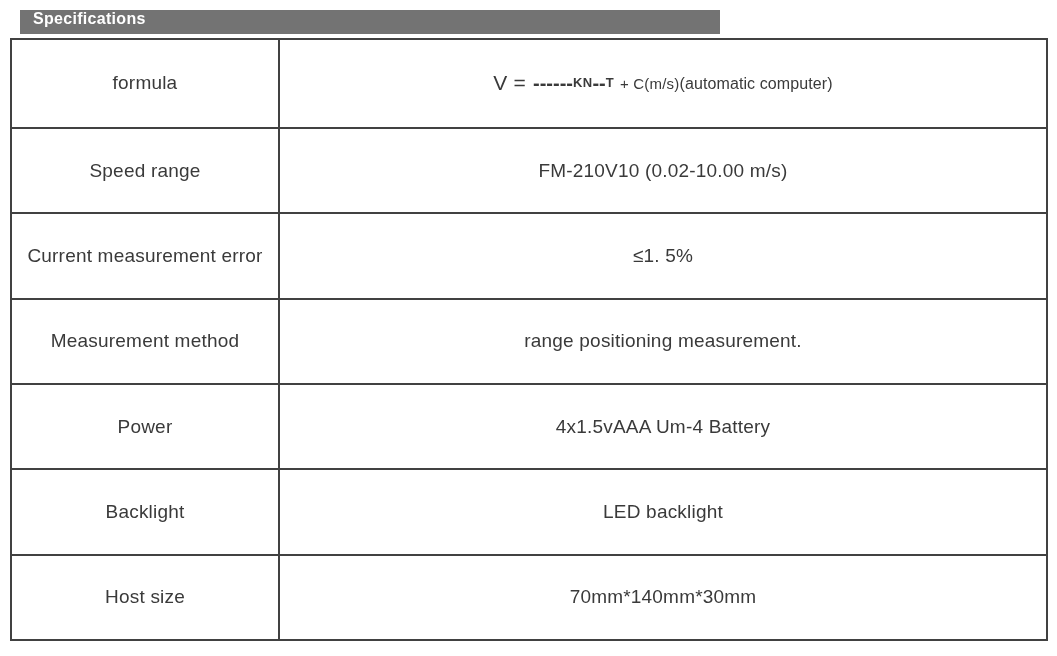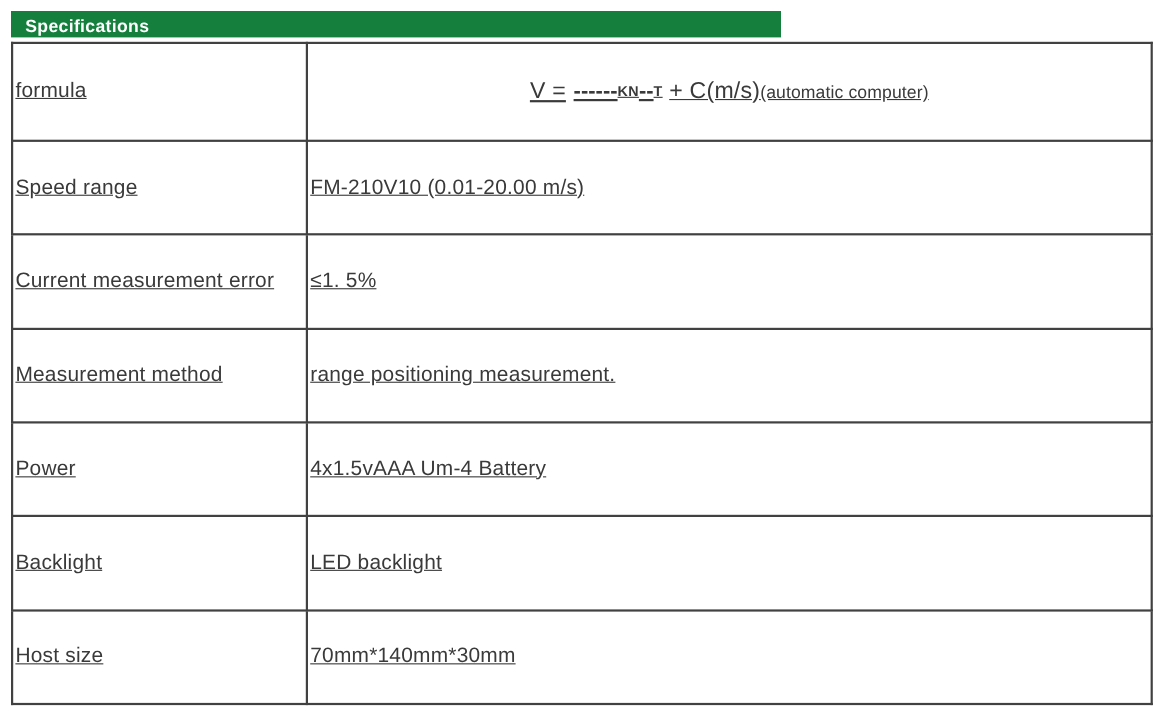--- a/index.html
+++ b/index.html
@@ -1,46 +1,45 @@
 <!DOCTYPE html>
 <html><head>
 <meta charset="utf-8">
 <style>
   html,body{margin:0;padding:0;}
   body{
     width:1057px;height:656px;background:#ffffff;position:relative;
     font-family:"Liberation Sans", sans-serif;color:#3a3a3a;overflow:hidden;
   }
   .title-bar{
-    position:absolute;left:10px;top:10px;width:700px;height:24px;
-    background:#15803d;display:flex;align-items:flex-end;
+    position:absolute;left:20px;top:10px;width:700px;height:24px;
+    background:#737373;display:flex;align-items:flex-start;
     padding-left:13px;box-sizing:border-box;
   }
   .title-bar .title-text{
     color:#ffffff;font-size:16px;font-weight:600;letter-spacing:.3px;
   }
   table.spec{
     position:absolute;left:10px;top:38px;width:1038px;height:603px;
     border-collapse:collapse;table-layout:fixed;
   }
   table.spec td{
-    border:2px solid #414141;vertical-align:middle;
+    border:2px solid #414141;text-align:center;vertical-align:middle;
     font-size:19px;letter-spacing:.2px;padding:12px 2px;overflow:hidden;
     white-space:nowrap;
-    text-decoration:underline;
   }
   td.label-cell{width:262px;}
   
   .formula{display:flex;align-items:center;justify-content:center;}
   .f-lhs{font-size:21px;margin-right:7px;}
   .f-dash{font-size:20px;font-weight:700;line-height:1;letter-spacing:0;}
   .frac{display:inline-flex;flex-direction:row;align-items:center;line-height:.8;}
   .f-num,.f-den{font-size:13px;font-weight:700;letter-spacing:.3px;}
   .f-rhswrap{margin-left:6px;white-space:nowrap;}
-  .f-rhs{font-size:21px;}
+  .f-rhs{font-size:15px;}
   .f-note{font-size:16px;letter-spacing:.1px;}
 </style>
 </head>
 <body>
 
 <div class="title-bar">
   <span class="title-text">Specifications</span>
 </div>
 
 <table class="spec">
@@ -57,21 +56,21 @@
             <span class="f-den">T</span>
           </span>
           <span class="f-rhswrap">
             <span class="f-rhs">+ C(m/s)</span><span class="f-note">(automatic computer)</span>
           </span>
         </div>
       </td>
     </tr>
     <tr>
       <td class="label-cell">Speed range</td>
-      <td class="value-cell">FM-210V10 (0.01-20.00 m/s)</td>
+      <td class="value-cell">FM-210V10 (0.02-10.00 m/s)</td>
     </tr>
     <tr>
       <td class="label-cell">Current measurement error</td>
       <td class="value-cell">≤1. 5%</td>
     </tr>
     <tr>
       <td class="label-cell">Measurement method</td>
       <td class="value-cell">range positioning measurement.</td>
     </tr>
     <tr>

